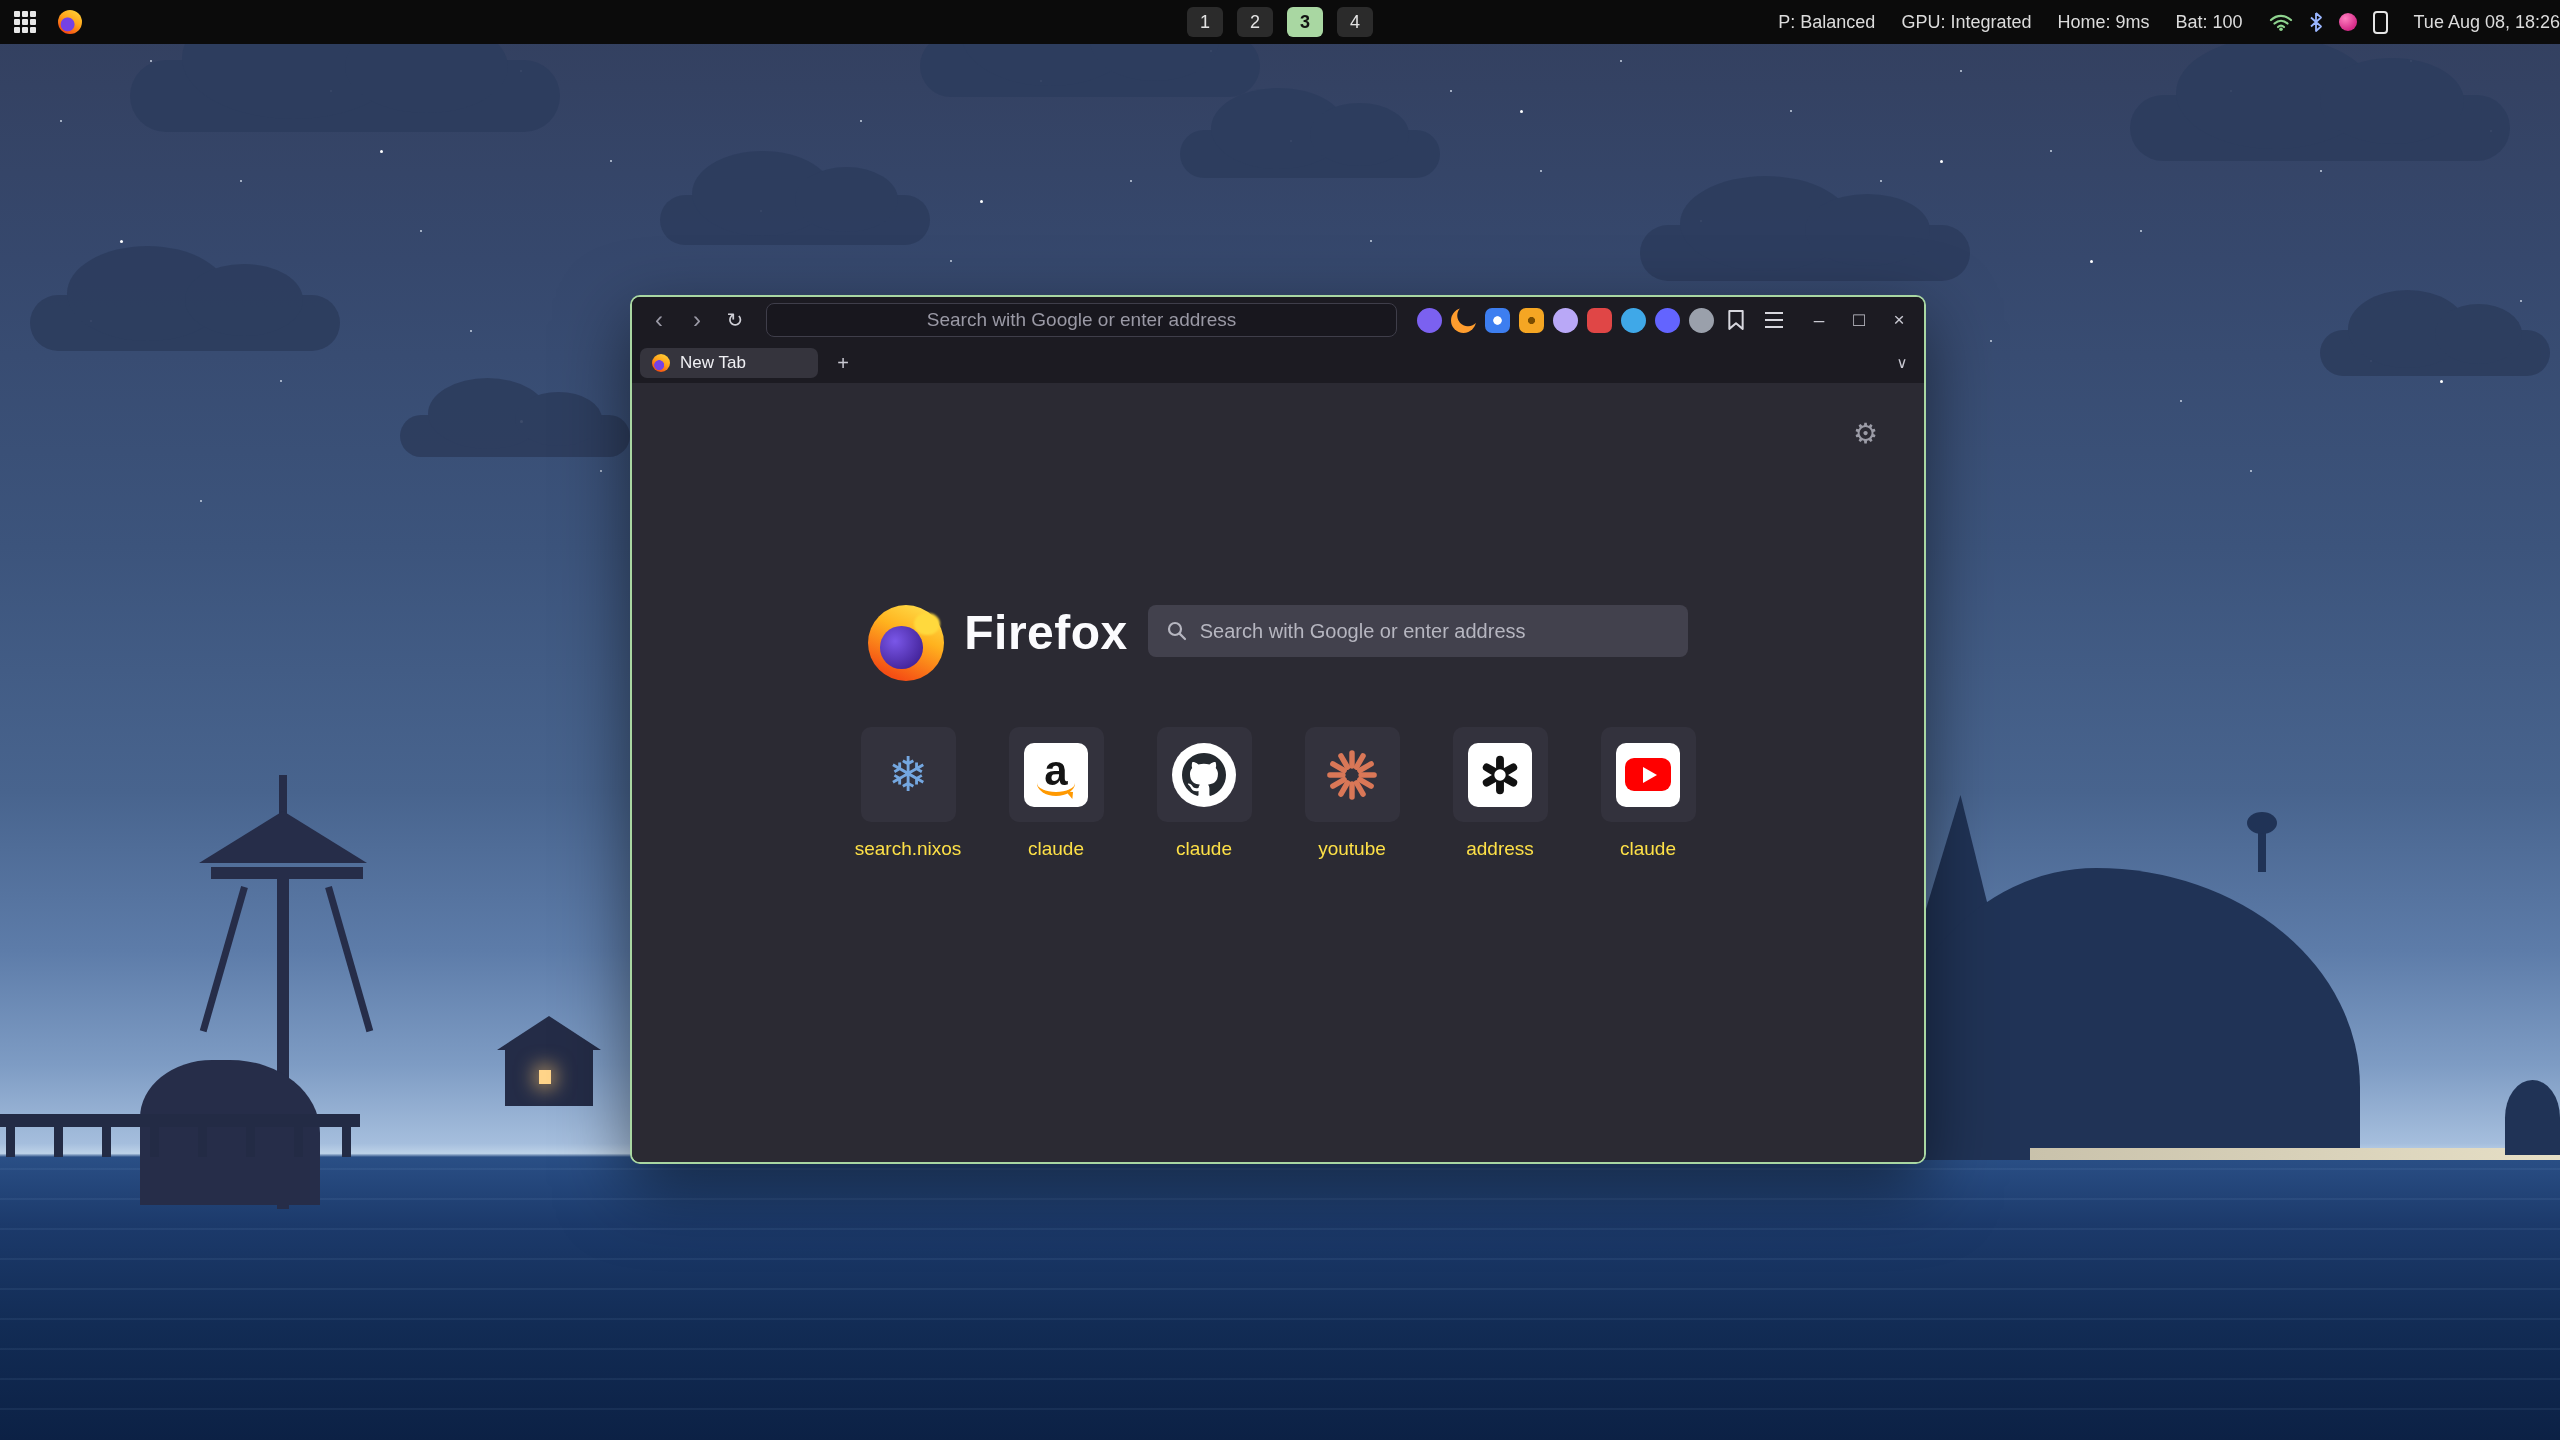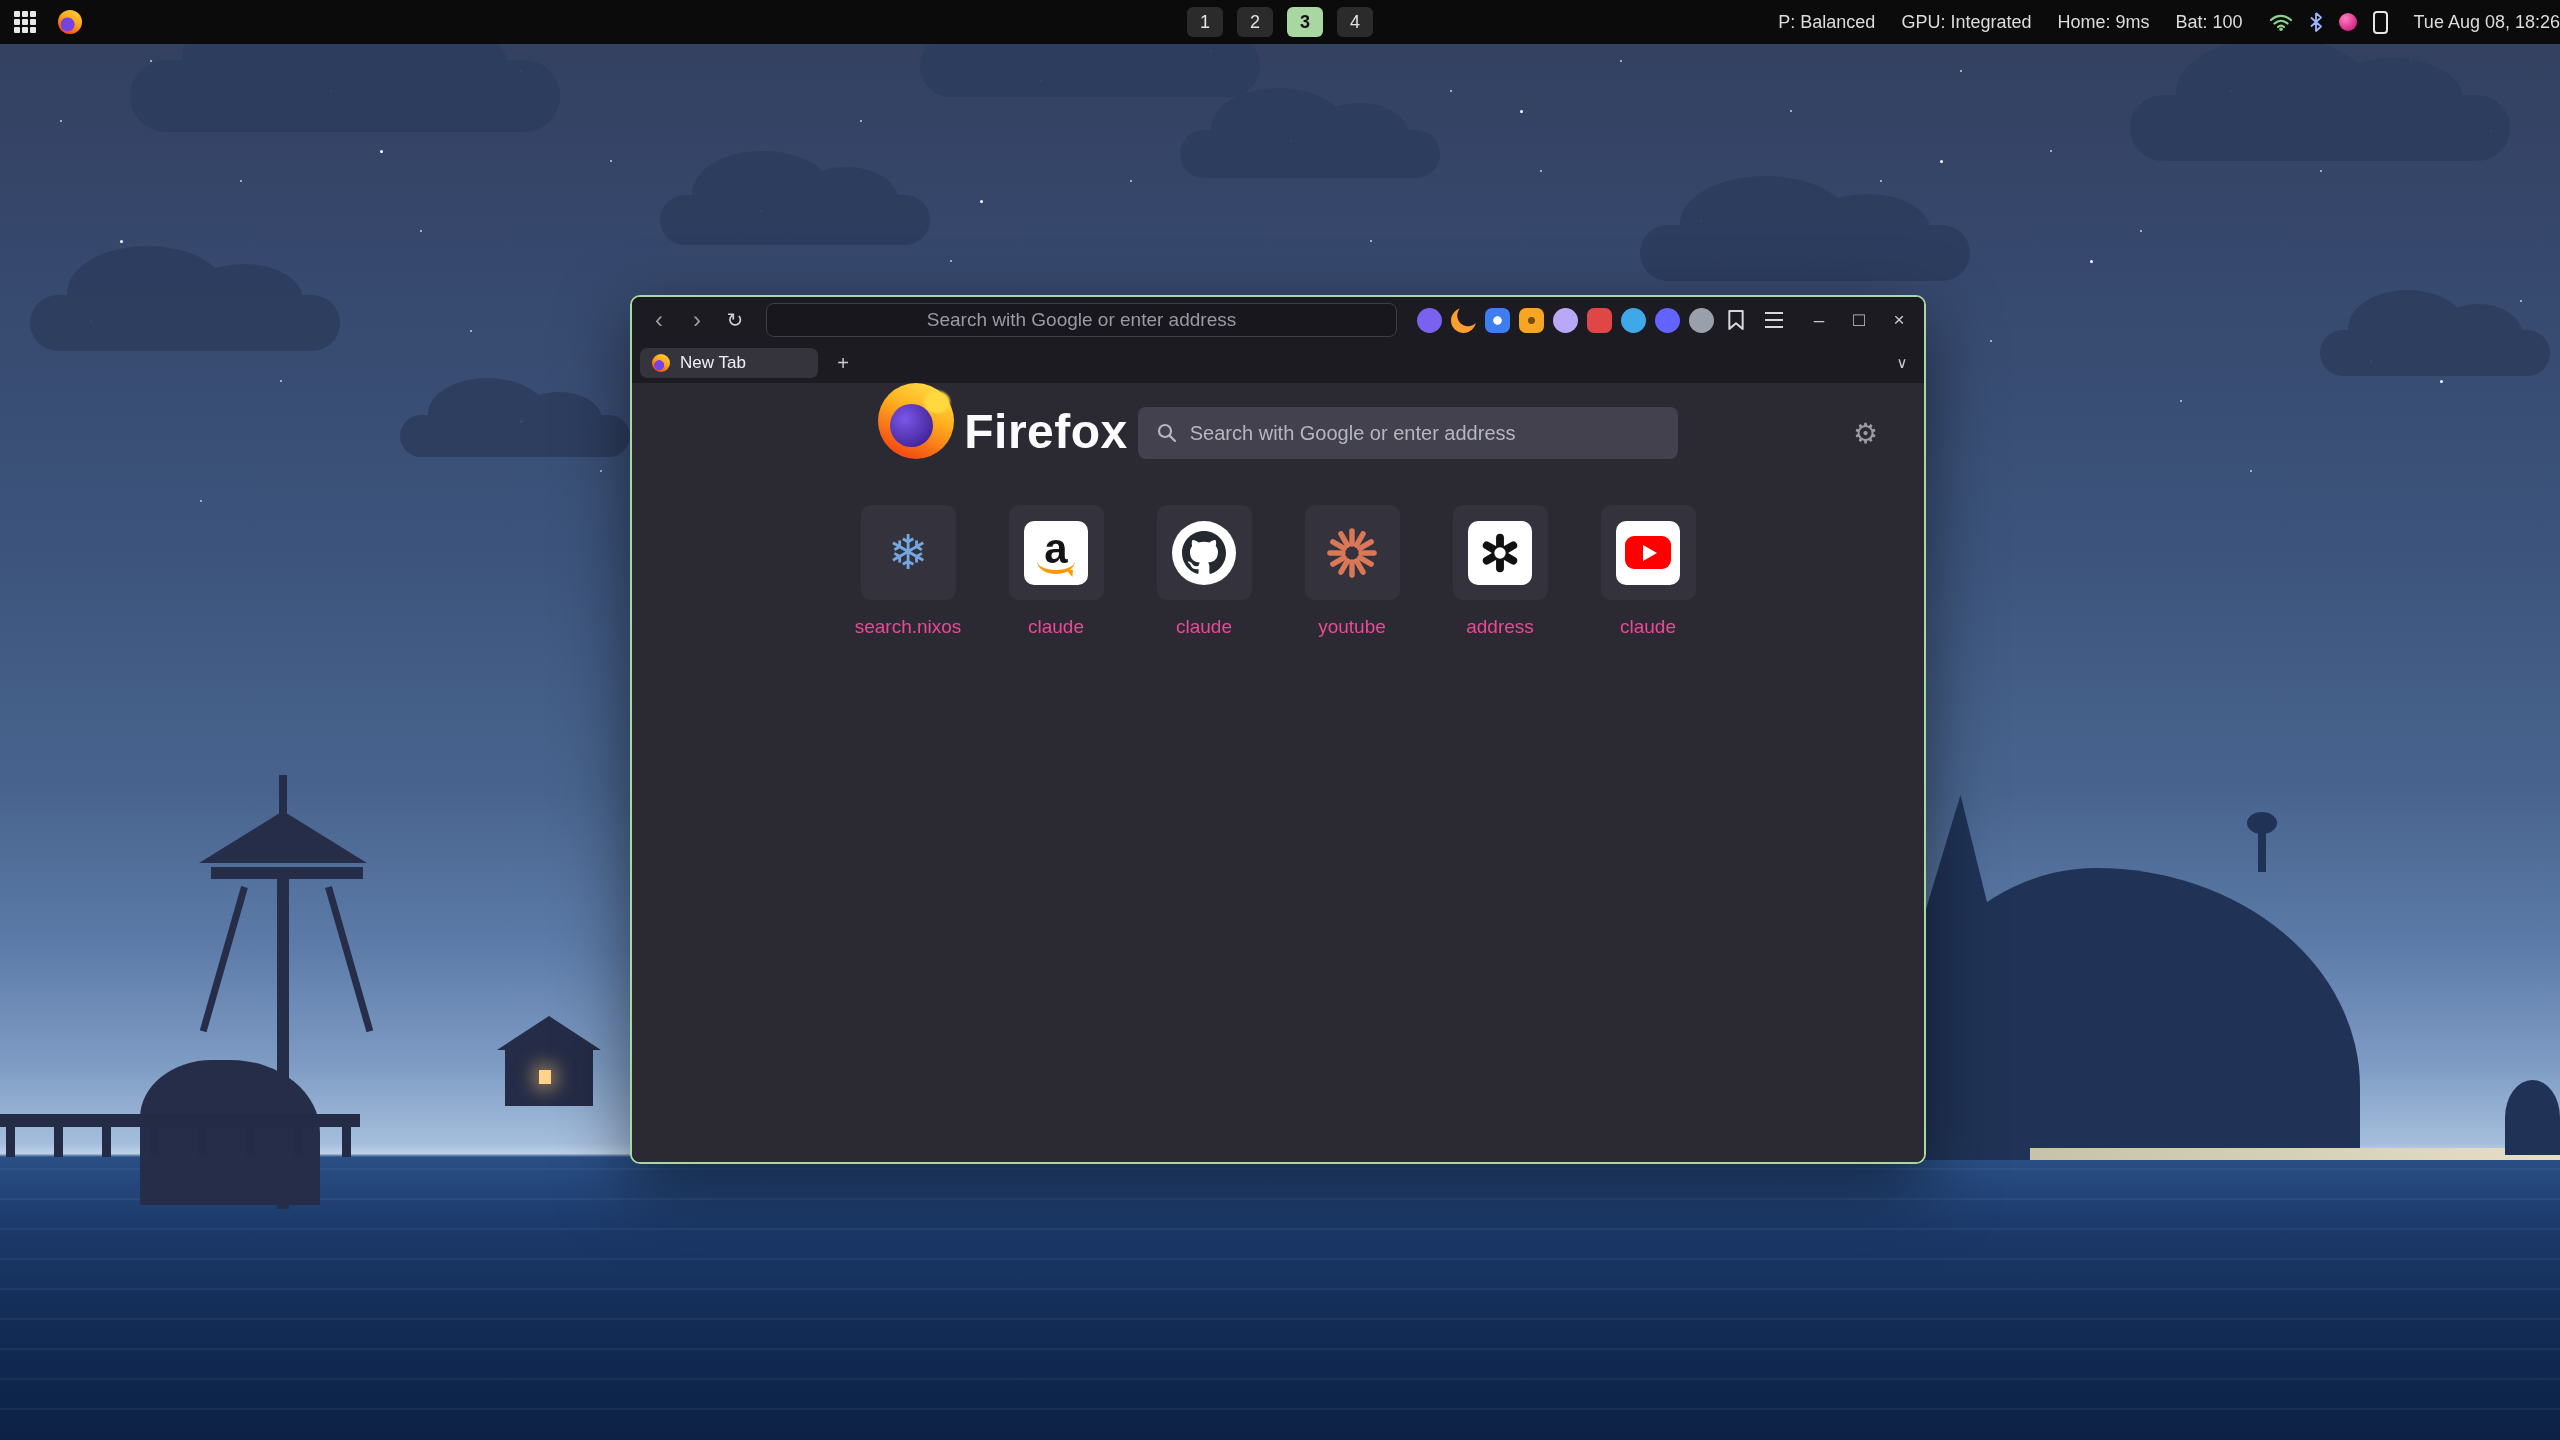--- a/index.html
+++ b/index.html
@@ -149,39 +149,39 @@
                linear-gradient(210deg,#ffd93d,#ffa41b 45%,#f54e14 85%); }
   .newtab-btn, .tab-chevron { width:28px; height:28px; border:none; background:transparent;
     color:#c9c9d2; font-size:20px; display:flex; align-items:center; justify-content:center;
     border-radius:6px; cursor:pointer; font-family:inherit; }
   .tab-chevron { margin-left:auto; font-size:15px; }
 
   .content { flex:1; background:#2b2a33; position:relative; }
   .gear-btn { position:absolute; top:34px; right:46px; border:none; background:transparent;
     color:#9b9ba6; font-size:28px; cursor:pointer; font-family:inherit; }
 
-  .hero { display:flex; align-items:flex-end; justify-content:center; gap:10px; }
+  .hero { display:flex; align-items:flex-start; justify-content:center; gap:20px; padding-top:222px; }
   .ff-logo { width:76px; height:76px; border-radius:50%; position:relative; flex:0 0 auto;
     background:linear-gradient(205deg,#ffe14d 5%,#ffb21e 40%,#f54e14 85%); }
   .ff-logo::after { content:""; position:absolute; left:16%; top:28%; width:56%; height:56%;
     border-radius:50%; background:radial-gradient(circle at 35% 35%, #7a57e8, #45259c 75%); }
   .ff-logo::before { content:""; position:absolute; right:6%; top:10%; width:34%; height:30%;
     border-radius:50%; background:#ffd93d; filter:blur(1px); }
   .wordmark { font-size:48px; font-weight:700; color:#fbfbfe; letter-spacing:.5px; }
   .search-box { width:540px; height:52px; background:#42414d; border-radius:8px;
     display:flex; align-items:center; padding:0 18px; gap:12px; }
   .search-box input { flex:1; background:transparent; border:none; outline:none;
     color:#f0f0f4; font-size:20px; font-family:inherit; }
   .search-box input::placeholder { color:#b6b6c0; }
 
   .shortcuts { display:flex; justify-content:center; gap:50px; margin-top:46px; }
   .shortcut { display:flex; flex-direction:column; align-items:center; gap:16px; width:98px; cursor:pointer; }
   .tile { width:95px; height:95px; background:#33323d; border-radius:10px;
     display:flex; align-items:center; justify-content:center; }
-  .shortcut-label { font-size:19px; color:#ec4899; }
+  .shortcut-label { font-size:19px; color:#fde047; }
   .nix-glyph { font-size:48px; color:#74a7e0; line-height:1; }
   .badge { width:64px; height:64px; background:#ffffff; border-radius:10px; position:relative;
     display:flex; align-items:center; justify-content:center; }
   .badge.round { border-radius:50%; }
   .amz-letter { font-size:42px; font-weight:700; color:#141414; line-height:1; margin-top:-8px; }
   .amz-smile { position:absolute; left:13px; bottom:11px; width:38px; height:13px;
     border-bottom:4px solid #ff9900; border-radius:0 0 50% 50% / 0 0 100% 100%; }
   .amz-smile::after { content:""; position:absolute; right:-3px; bottom:-5px;
     border:5px solid transparent; border-left-color:#ff9900; transform:rotate(-40deg); }
   .yt-play { width:46px; height:33px; background:#ff0000; border-radius:9px;

